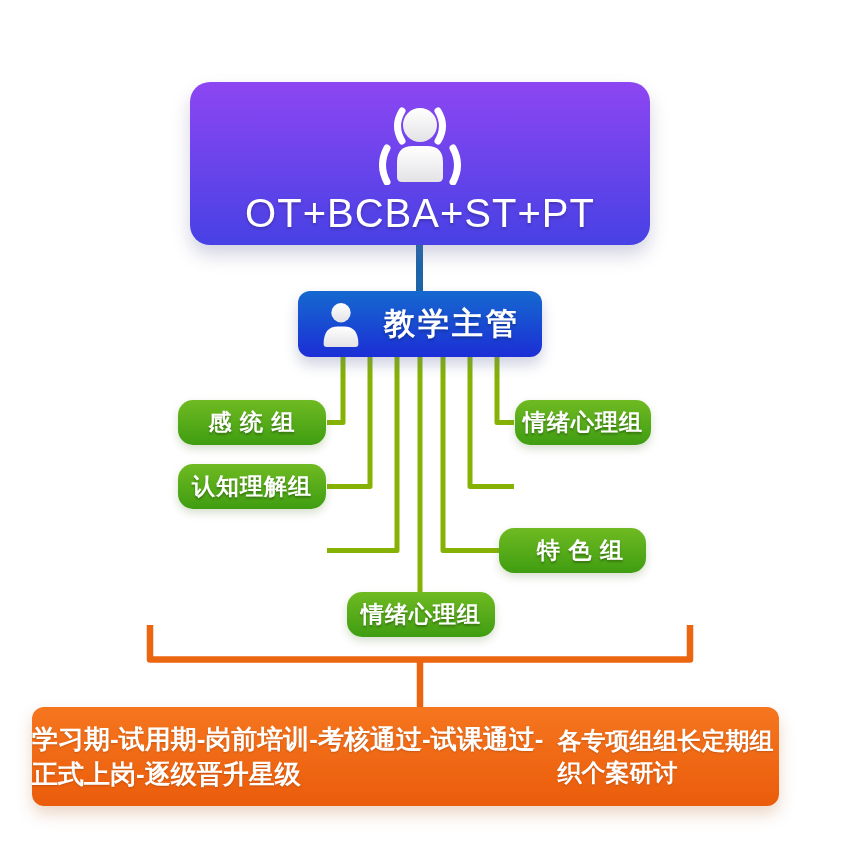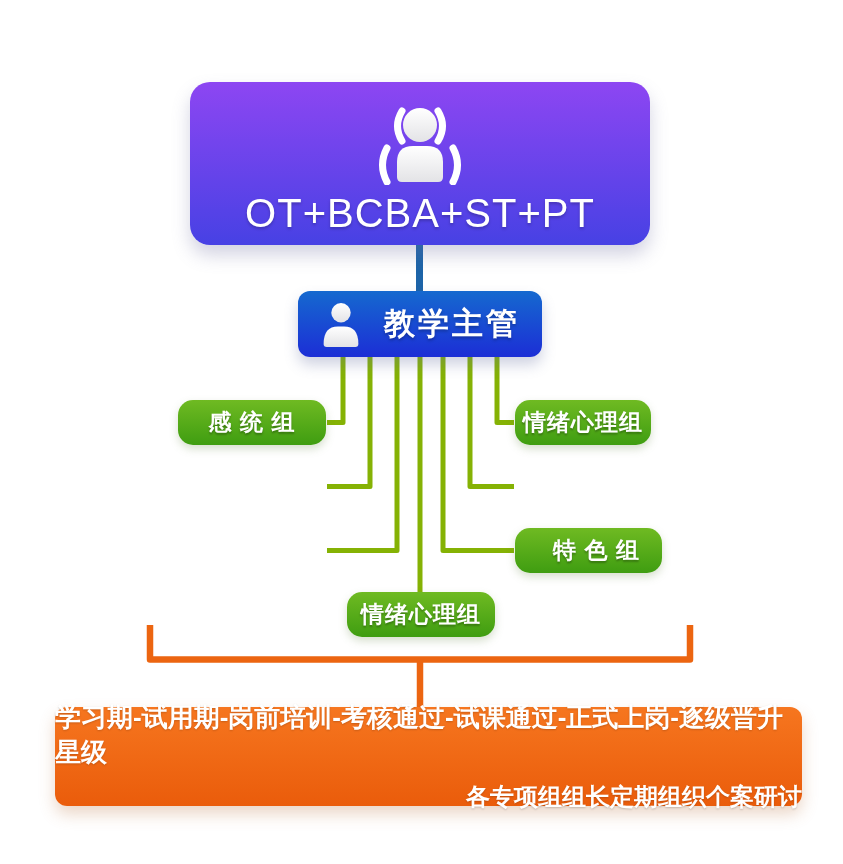--- a/index.html
+++ b/index.html
@@ -64,31 +64,29 @@
     box-shadow: 0 4px 8px rgba(110,140,80,0.28);
     font-size: 23px;
     letter-spacing: 1px;
     text-shadow: 0 2px 2px rgba(0,0,0,0.28);
   }
   .g0 { left: 178px; top: 400px; }
   .g1 { left: 515px; top: 400px; width: 136px; }
   .g2 { left: 178px; top: 464px; }
   .g3 { left: 515px; top: 464px; width: 147px; }
   .g4 { left: 178px; top: 528px; }
-  .g5 { left: 515px; top: 528px; width: 147px; padding-left: 16px; }
+  .g5 { left: 499px; top: 528px; width: 147px; padding-left: 16px; }
   .g6 { left: 347px; top: 592px; }
   
   .orange-box {
-    left: 55px; top: 707px; width: 747px; height: 99px;
+    left: 32px; top: 707px; width: 747px; height: 99px;
     border-radius: 12px;
     background: linear-gradient(180deg, #f6761f 0%, #ea5c0b 100%);
     box-shadow: 0 8px 16px rgba(190,120,70,0.30);
-    flex-direction: column;
     gap: 11px;
-    align-items: flex-end;
   }
   .orange-line1 { font-size: 26px; text-shadow: 0 1px 2px rgba(0,0,0,0.18); }
   .orange-line2 { font-size: 24px; text-shadow: 0 1px 2px rgba(0,0,0,0.18); }
   .icon-wrap { display: flex; align-items: center; justify-content: center; }
 </style>
 </head>
 <body>
 
 <div class="stage">
 
@@ -143,20 +141,23 @@
     </span>
     <div class="blue-label">教学主管</div>
   </div>
 
   <div class="box green-box g0">
     <span>感 统 组</span>
   </div>
   <div class="box green-box g1">
     <span>情绪心理组</span>
   </div>
+  <div class="box green-box g2">
+    <span>认知理解组</span>
+  </div>
   <div class="box green-box g5">
     <span>特 色 组</span>
   </div>
   <div class="box green-box g6">
     <span>情绪心理组</span>
   </div>
 
   <div class="box orange-box">
     <div class="orange-line1">学习期-试用期-岗前培训-考核通过-试课通过-正式上岗-逐级晋升星级</div>
     <div class="orange-line2">各专项组组长定期组织个案研讨</div>

